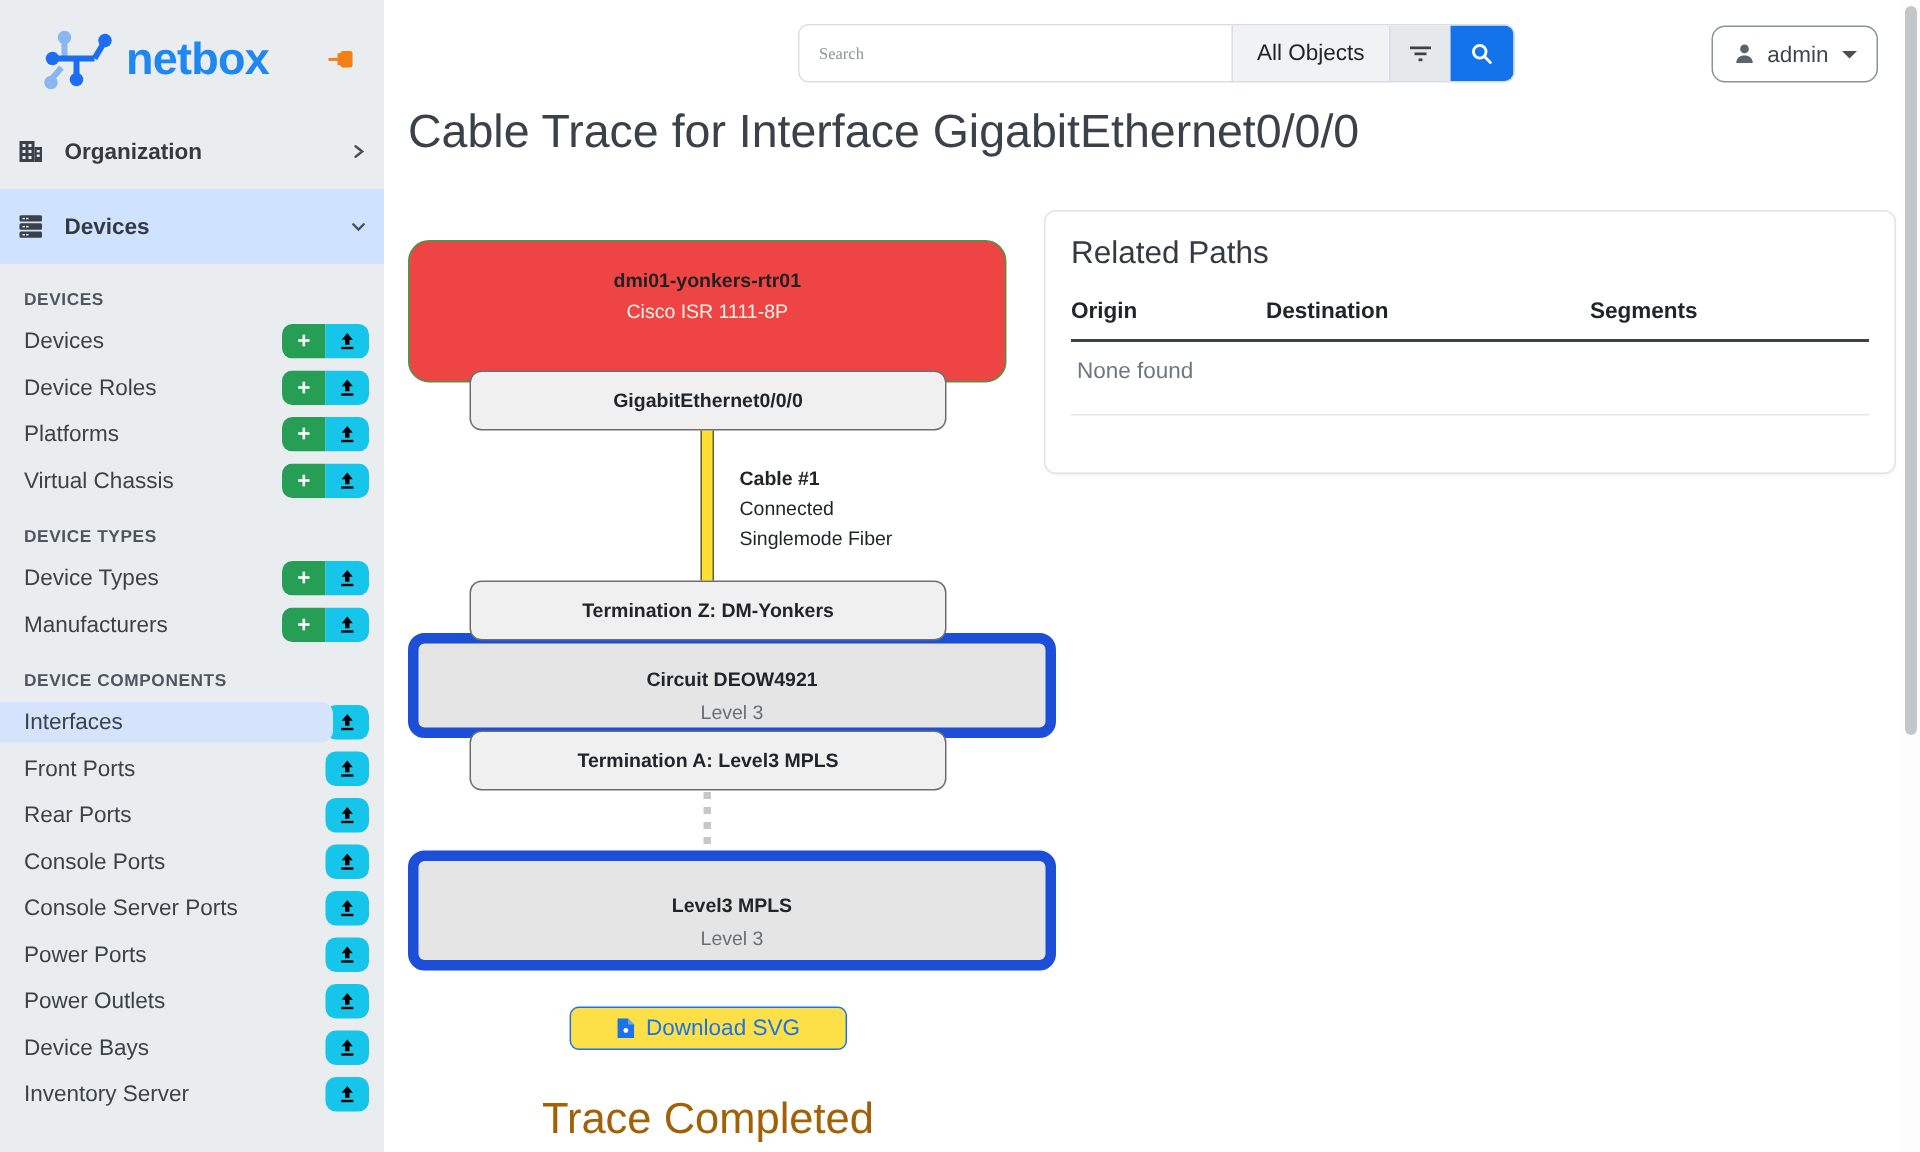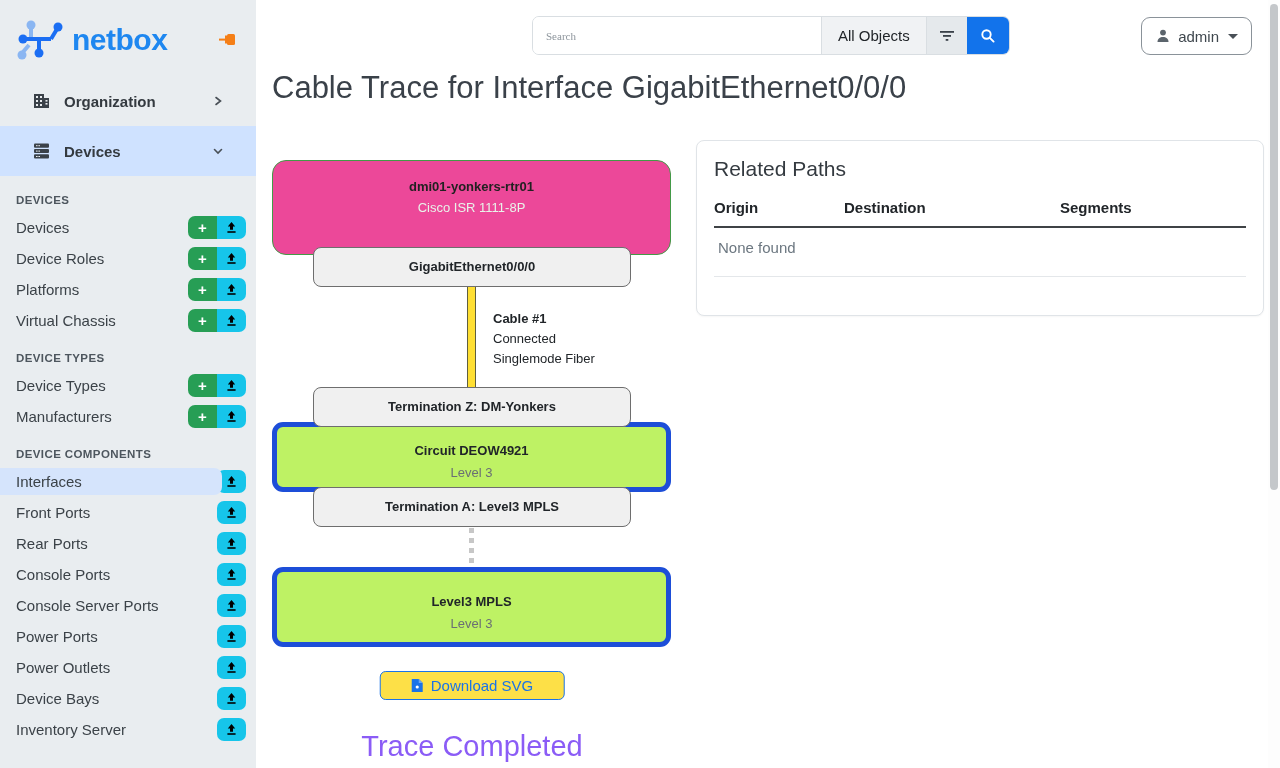--- a/index.html
+++ b/index.html
@@ -3,24 +3,24 @@
 <meta charset="utf-8">
 <style>
   * { margin:0; padding:0; box-sizing:border-box; }
   html,body { width:1280px; height:768px; overflow:hidden;
     font-family:"Liberation Sans","DejaVu Sans",sans-serif; background:#fff; color:#343a40; }
   .app { position:relative; width:1280px; height:768px; }
 
   
   .sidebar { position:absolute; left:0; top:0; width:256px; height:768px;
     background:#e9edf0; overflow:hidden; }
-  .logo-row { display:flex; align-items:center; padding:18px 18px 14px 16px; }
+  .logo-row { display:flex; align-items:center; padding:18px 18px 14px 16px;margin-left:12px; }
   .logo-text { font-size:30px; font-weight:bold; color:#1e87f0; letter-spacing:-0.5px; margin-left:8px; }
   .logo-spacer { flex:1; }
-  .menu-item { display:flex; align-items:center; height:50px; padding:0 32px; cursor:pointer;justify-content:center; }
+  .menu-item { display:flex; align-items:center; height:50px; padding:0 11px; cursor:pointer;justify-content:center; }
   .menu-item.active { background:#cfe2ff; }
   .menu-item .mi-label { font-size:15px; font-weight:bold; color:#343a40; margin-left:13px; flex:1; }
   .nav { padding:2px 10px 0 16px; }
   .nav-section-title { font-size:11.5px; font-weight:bold; color:#4d565e;
     letter-spacing:.4px; margin:16px 0 6px 0; }
   .nav-row { position:relative; display:flex; align-items:center; height:31px; }
   .nav-row .nr-label { position:relative; z-index:1; font-size:15px; color:#3b4248; flex:1; }
   .nav-row.active::before { content:""; position:absolute; left:-16px; top:2px; bottom:2px;
     width:222px; background:#d5e4fc; border-radius:0 8px 8px 0; }
   .btn-pair { position:relative; z-index:1; display:flex; border-radius:7px; overflow:hidden; }
@@ -48,42 +48,42 @@
     border-radius:9px; font-size:15px; color:#3f474e; cursor:pointer; }
   .caret { width:0; height:0; border-left:5px solid transparent; border-right:5px solid transparent;
     border-top:5px solid #495057; margin-left:2px; }
 
   
   .page-title { position:absolute; left:16px; top:70px; font-size:31px; font-weight:400; color:#3a4149; }
 
   
   .diagram { position:absolute; left:16px; top:160px; width:400px; height:608px; }
   .node { position:absolute; text-align:center; }
-  .device-box { left:0; top:0; width:399px; height:95px; background:#ec4899;
+  .device-box { left:0; top:0; width:399px; height:95px; background:#ef4444;
     border:1px solid #439a47; border-radius:14px; padding-top:18px; }
   .device-box .ln1 { font-size:13px; font-weight:bold; color:#212121; margin-bottom:6px; }
   .device-box .ln2 { font-size:13px; color:#e9f3ea; margin-bottom:6px; }
   .term-box { left:41px; width:318px; height:40px; background:#f0f0f0; border:1px solid #6e6e6e;
     border-radius:8px; line-height:38px; font-size:13px; font-weight:bold; color:#212529; z-index:2; }
-  .big-gray { left:0; width:399px; background:#bef264; border:5px solid #1d4ed8;
+  .big-gray { left:0; width:432px; background:#e5e5e5; border:7px solid #1d4ed8;
     border-radius:11px; z-index:1; }
   .big-gray .bg-title { font-size:13px; font-weight:bold; color:#212529; }
   .big-gray .bg-sub { font-size:13px; color:#6a6f74; margin-top:7px; }
   .cable-line { position:absolute; left:195px; top:127px; width:9px; height:100px;
     background:#ffdf33; border-left:1px solid #5f5f3f; border-right:1px solid #5f5f3f; }
   .cable-label { position:absolute; left:221px; top:149px; text-align:left; font-size:13px;
     color:#212529; line-height:20px; }
   .cable-label .cl-name { font-weight:bold; }
   .dashed-line { position:absolute; left:197px; top:368px; width:5px; height:38px;
     background:repeating-linear-gradient(to bottom,#c7c7c7 0 5px,transparent 5px 10px); }
   .download-btn { position:absolute; left:50%; transform:translateX(-50%); top:511px;
     display:flex; align-items:center; gap:7px; padding:5px 30px; background:#fde047;
     border:1px solid #1a73e8; border-radius:6px; color:#1a73e8; font-size:15px; cursor:pointer; }
   .trace-status { position:absolute; left:0; top:570px; width:100%; text-align:center;
-    font-size:29px; color:#8b5cf6; }
+    font-size:29px; color:#a16207; }
 
   
   .card { position:absolute; left:440px; top:140px; width:568px; height:176px;
     background:#fff; border:1px solid #e0e4e8; border-radius:8px;
     box-shadow:0 1px 2px rgba(0,0,0,.04); padding:16px 17px; }
   .card h2 { font-size:21px; font-weight:400; color:#343a40; margin-bottom:18px; }
   .rp-head { display:flex; font-size:15px; font-weight:bold; color:#212529;
     padding-bottom:10px; border-bottom:2px solid #3f4346; }
   .rp-col0 { width:130px; } .rp-col1 { width:216px; } .rp-col2 { flex:1; }
   .rp-empty { font-size:15px; color:#6c7780; padding:11px 4px 20px 4px;

